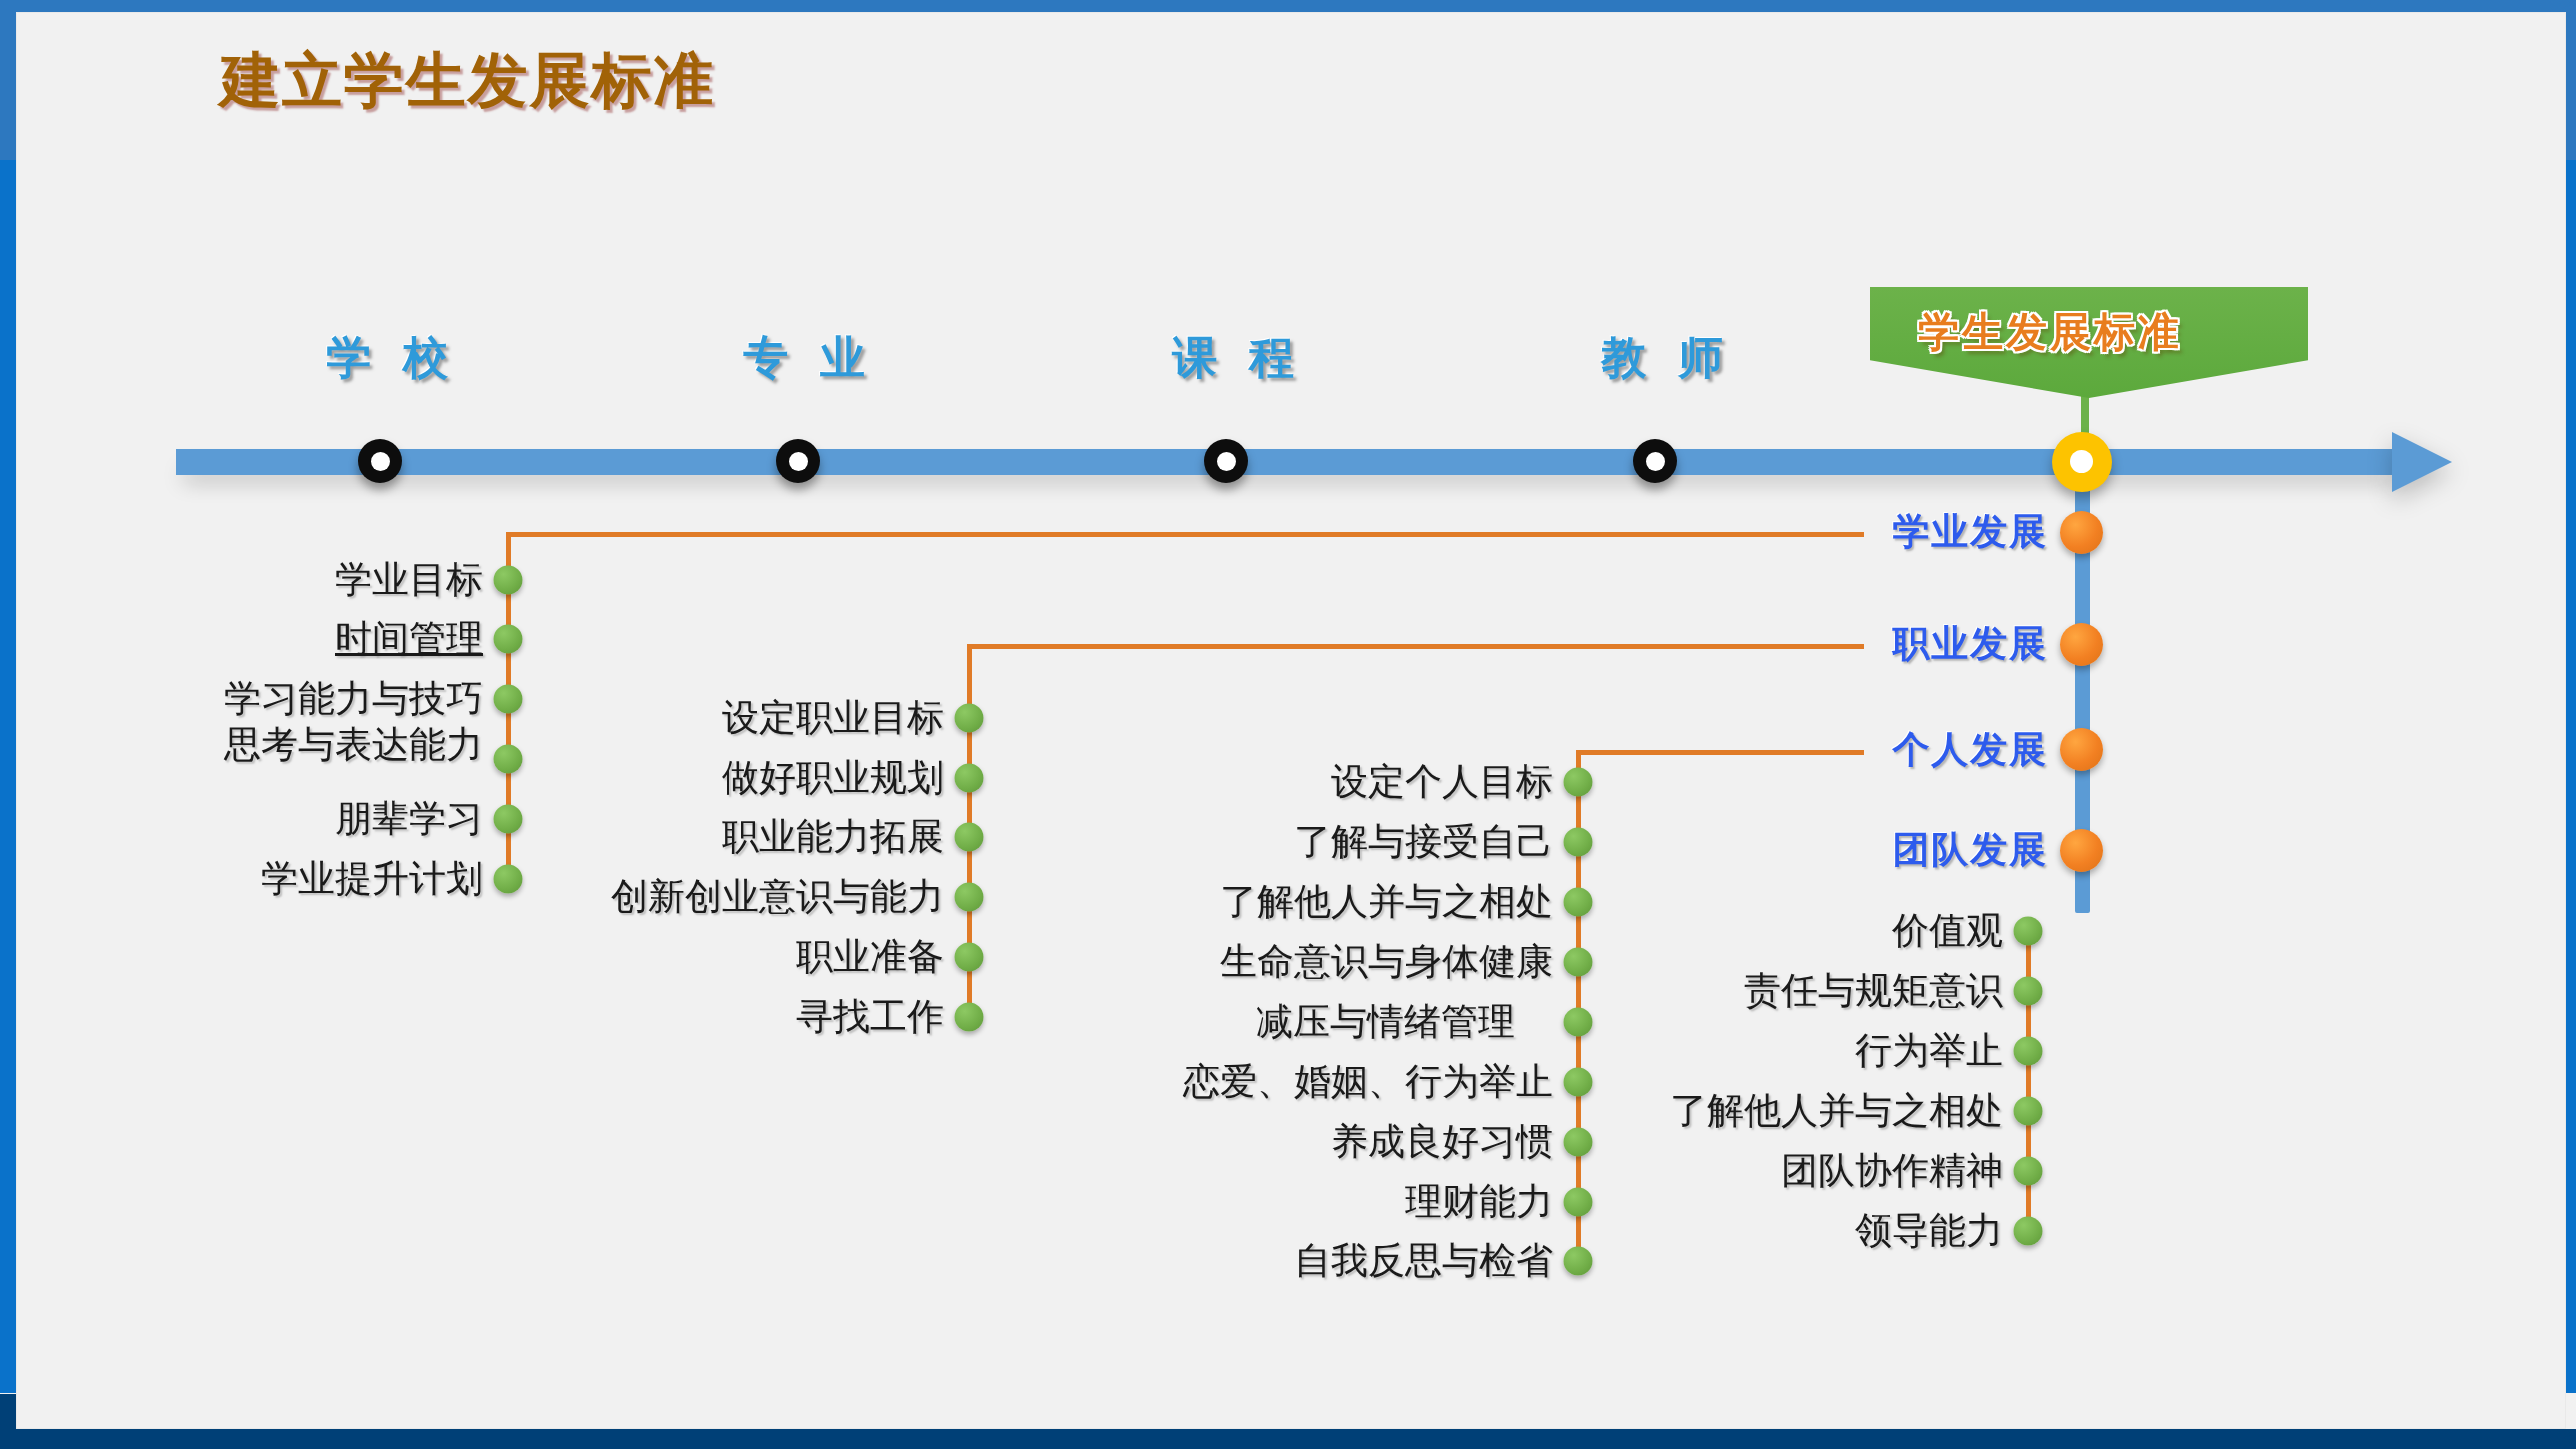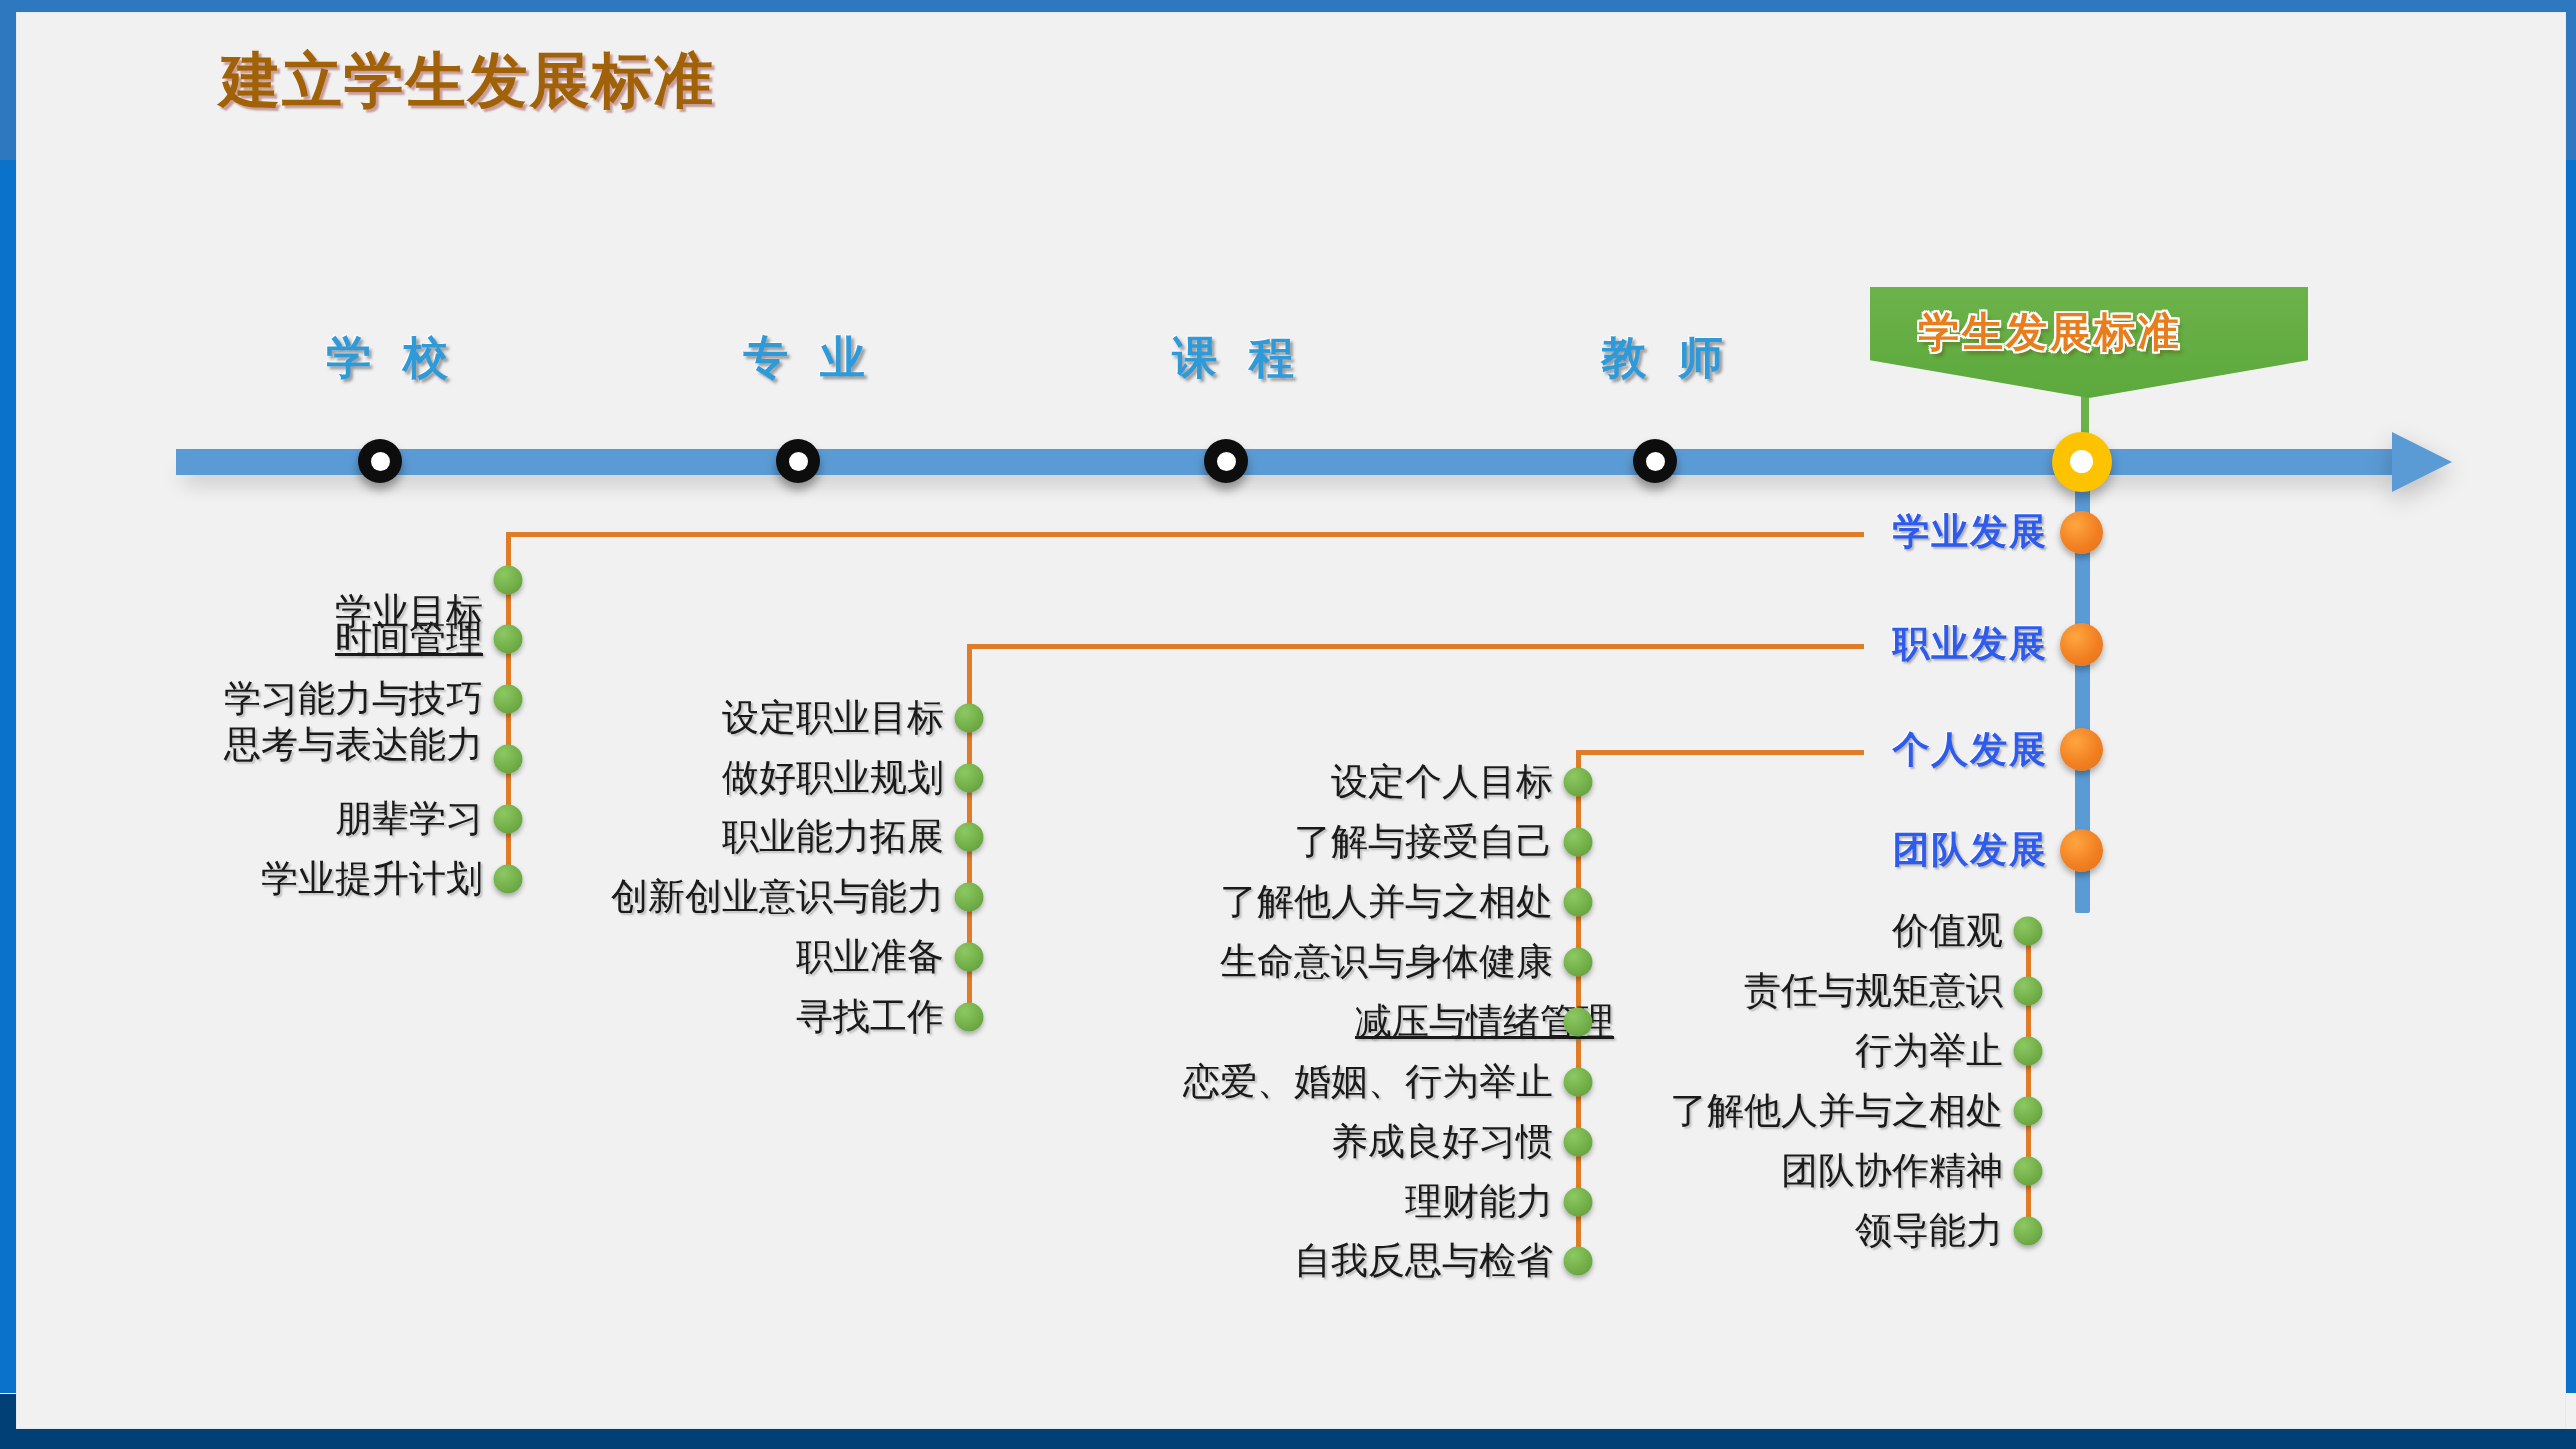--- a/index.html
+++ b/index.html
@@ -271,21 +271,21 @@
   <div id="connectors">
       <div class="conn-h" style="left: 506px; top: 532px; width: 1358px;"></div>
       <div class="conn-v" style="left: 506px; top: 532px; height: 47px;"></div>
       <div class="conn-h" style="left: 967px; top: 644px; width: 897px;"></div>
       <div class="conn-v" style="left: 967px; top: 644px; height: 73px;"></div>
       <div class="conn-h" style="left: 1576px; top: 750px; width: 288px;"></div>
       <div class="conn-v" style="left: 1576px; top: 750px; height: 33px;"></div>
     </div>
   <div id="columns">
       <div class="col-line" style="left: 506px; top: 580px; height: 299px;"></div>
-      <div class="item" style="right: 2093px; top: 580px; margin-top: 32px;">学业目标</div>
+      <div class="item" style="right: 2093px; top: 580px;">学业目标</div>
       <div class="item-dot" style="left: 508px; top: 580px;"></div>
       <div class="item" style="right: 2093px; top: 639px; text-decoration: underline;">时间管理</div>
       <div class="item-dot" style="left: 508px; top: 639px;"></div>
       <div class="item" style="right: 2093px; top: 699px;">学习能力与技巧</div>
       <div class="item-dot" style="left: 508px; top: 699px;"></div>
       <div class="item" style="right: 2093px; top: 745px;">思考与表达能力</div>
       <div class="item-dot" style="left: 508px; top: 759px;"></div>
       <div class="item" style="right: 2093px; top: 819px;">朋辈学习</div>
       <div class="item-dot" style="left: 508px; top: 819px;"></div>
       <div class="item" style="right: 2093px; top: 879px;">学业提升计划</div>
@@ -305,21 +305,21 @@
       <div class="item-dot" style="left: 969px; top: 1017px;"></div>
       <div class="col-line" style="left: 1576px; top: 782px; height: 479px;"></div>
       <div class="item" style="right: 1023px; top: 782px;">设定个人目标</div>
       <div class="item-dot" style="left: 1578px; top: 782px;"></div>
       <div class="item" style="right: 1023px; top: 842px;">了解与接受自己</div>
       <div class="item-dot" style="left: 1578px; top: 842px;"></div>
       <div class="item" style="right: 1023px; top: 902px;">了解他人并与之相处</div>
       <div class="item-dot" style="left: 1578px; top: 902px;"></div>
       <div class="item" style="right: 1023px; top: 962px;">生命意识与身体健康</div>
       <div class="item-dot" style="left: 1578px; top: 962px;"></div>
-      <div class="item" style="right: 962px; top: 1022px; text-decoration: underline;">减压与情绪管理</div>
+      <div class="item" style="right: 1061px; top: 1022px;">减压与情绪管理</div>
       <div class="item-dot" style="left: 1578px; top: 1022px;"></div>
       <div class="item" style="right: 1023px; top: 1082px;">恋爱、婚姻、行为举止</div>
       <div class="item-dot" style="left: 1578px; top: 1082px;"></div>
       <div class="item" style="right: 1023px; top: 1142px;">养成良好习惯</div>
       <div class="item-dot" style="left: 1578px; top: 1142px;"></div>
       <div class="item" style="right: 1023px; top: 1202px;">理财能力</div>
       <div class="item-dot" style="left: 1578px; top: 1202px;"></div>
       <div class="item" style="right: 1023px; top: 1261px;">自我反思与检省</div>
       <div class="item-dot" style="left: 1578px; top: 1261px;"></div>
       <div class="col-line" style="left: 2026px; top: 931px; height: 299px;"></div>

